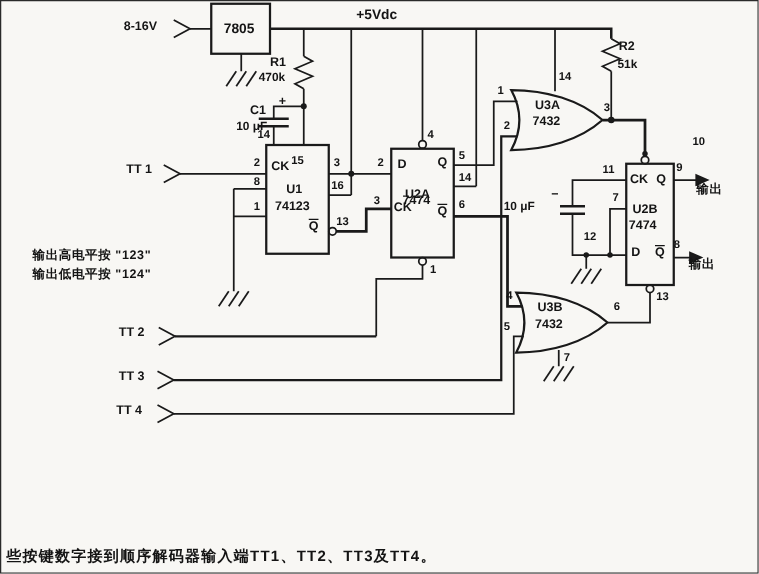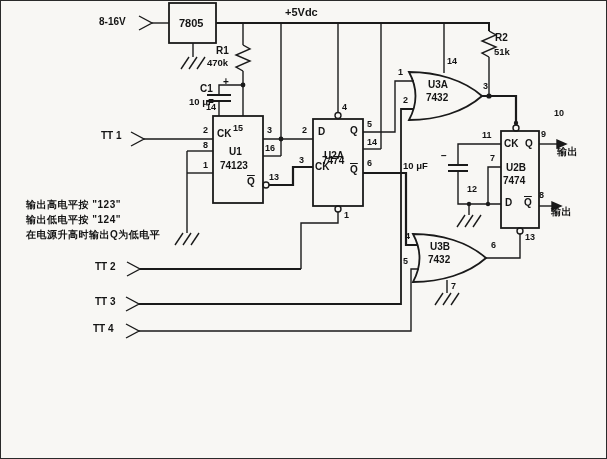--- a/index.html
+++ b/index.html
@@ -178,22 +178,22 @@
 
   <span class="lbl" style="left:100px;top:130px;">TT 1</span>
   <span class="lbl" style="left:94px;top:261px;">TT 2</span>
   <span class="lbl" style="left:94px;top:296px;">TT 3</span>
   <span class="lbl" style="left:92px;top:323px;">TT 4</span>
   <span class="lbl cjk" style="left:556px;top:146px;">输出</span>
   <span class="lbl cjk" style="left:550px;top:206px;">输出</span>
 
   <span class="lbl note" style="left:25px;top:199px;">输出高电平按 "123"</span>
   <span class="lbl note" style="left:25px;top:214px;">输出低电平按 "124"</span>
-  <span class="lbl note" style="left:25px;top:229px;">在电源升高时输出Q为低电平</span>
-
+
+  <span class="lbl cap" style="left:4px;top:438px;">些按键数字接到顺序解码器输入端TT1、TT2、TT3及TT4。</span>
 
   <div id="pin-layer">
       <span class="lbl pin" style="left: 205px; top: 102px;">14</span>
       <span class="lbl pin" style="left: 232px; top: 102px; margin-top: 21px;">15</span>
       <span class="lbl pin" style="left: 202px; top: 125px;">2</span>
       <span class="lbl pin" style="left: 202px; top: 140px;">8</span>
       <span class="lbl pin" style="left: 202px; top: 160px;">1</span>
       <span class="lbl pin" style="left: 266px; top: 125px;">3</span>
       <span class="lbl pin" style="left: 264px; top: 143px;">16</span>
       <span class="lbl pin" style="left: 268px; top: 172px;">13</span>

